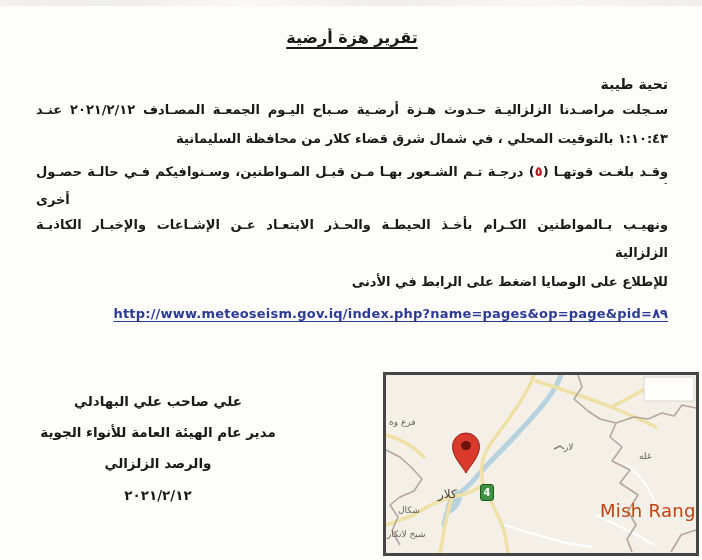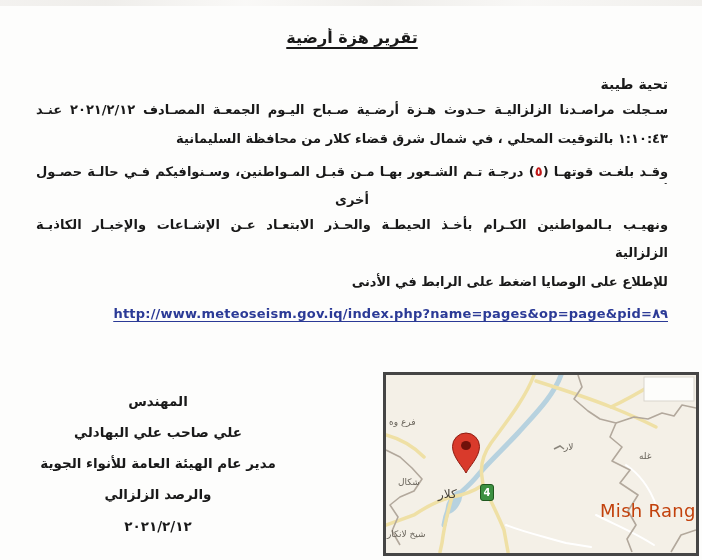--- a/index.html
+++ b/index.html
@@ -24,21 +24,21 @@
   .just { text-align:justify; text-align-last:justify; white-space:normal; height:22px; }
   .title-row { top:28px; text-align:center; white-space:nowrap; }
   .title-row span {
     font-size:16px; text-decoration:underline;
     text-decoration-thickness:2px; text-underline-offset:4px;
   }
   .greeting-row { top:74px; text-align:right; font-size:14px; }
   .p1l1 { top:100px; }
   .p1l2 { top:129px; text-align:right; }
   .p2l1 { top:162px; }
-  .p2l2 { top:190px; text-align:center; }
+  .p2l2 { top:190px; text-align:left; }
   .p3l1 { top:215px; }
   .p3l2 { top:243px; text-align:right; }
   .link-instr { top:272px; text-align:right; }
   .link-row {
     top:304px; direction:ltr; text-align:right;
     color:#2b3a96; text-decoration:underline; text-underline-offset:3px;
     font-size:13px; letter-spacing:.2px;
   }
   .link-row a { color:inherit; text-decoration:inherit; cursor:pointer; }
   .magnitude { color:#c01818; }
@@ -88,21 +88,20 @@
 <div class="row just p3l1">ونهيـب بـالمواطنين الكـرام بأخـذ الحيطـة والحـذر الابتعـاد عـن الإشـاعات والإخبـار الكاذبـة والالتـزام بالوصـايا</div>
 <div class="row p3l2">الزلزالية</div>
 
 <div class="row link-instr">للإطلاع على الوصايا اضغط على الرابط في الأدنى</div>
 
 <div class="row link-row">
   <a>http://www.meteoseism.gov.iq/index.php?name=pages&amp;op=page&amp;pid=٨٩</a>
 </div>
 
 <div class="signature">
-  <div>المهندس</div>
   <div>علي صاحب علي البهادلي</div>
   <div>مدير عام الهيئة العامة للأنواء الجوية</div>
   <div>والرصد الزلزالي</div>
   <div class="sig-date">٢٠٢١/٢/١٢</div>
 </div>
 
 <div class="map">
   <svg width="310" height="178" viewBox="0 0 310 178">
 
     <path d="M175,0 C168,20 150,38 132,58 C118,73 102,88 92,100 C84,110 76,116 70,122 C64,128 60,138 58,150" fill="none" stroke="#b7d2df" stroke-width="5" stroke-linecap="round"></path>
@@ -141,15 +140,15 @@
     </g>
   </svg>
 
   <div class="route-badge">4</div>
 
   <div class="map-label" style="left:3px;  top:42px;">فرع وه</div>
   <div class="map-label" style="left:178px;top:67px;">لار</div>
   <div class="map-label" style="left:253px;top:52px;margin-top:24px;">غله</div>
   <div class="map-label lbl-mish" style="left:214px;top:85px;">Mish Rang</div>
   <div class="map-label lbl-kalar" style="left:52px; top:112px;">كلار</div>
-  <div class="map-label" style="left:12px; top:102px;">شكال</div>
+  <div class="map-label" style="left:12px; top:130px;">شكال</div>
   <div class="map-label" style="left:1px;  top:154px;">شيخ لانكار</div>
 </div>
 
 </body></html>

